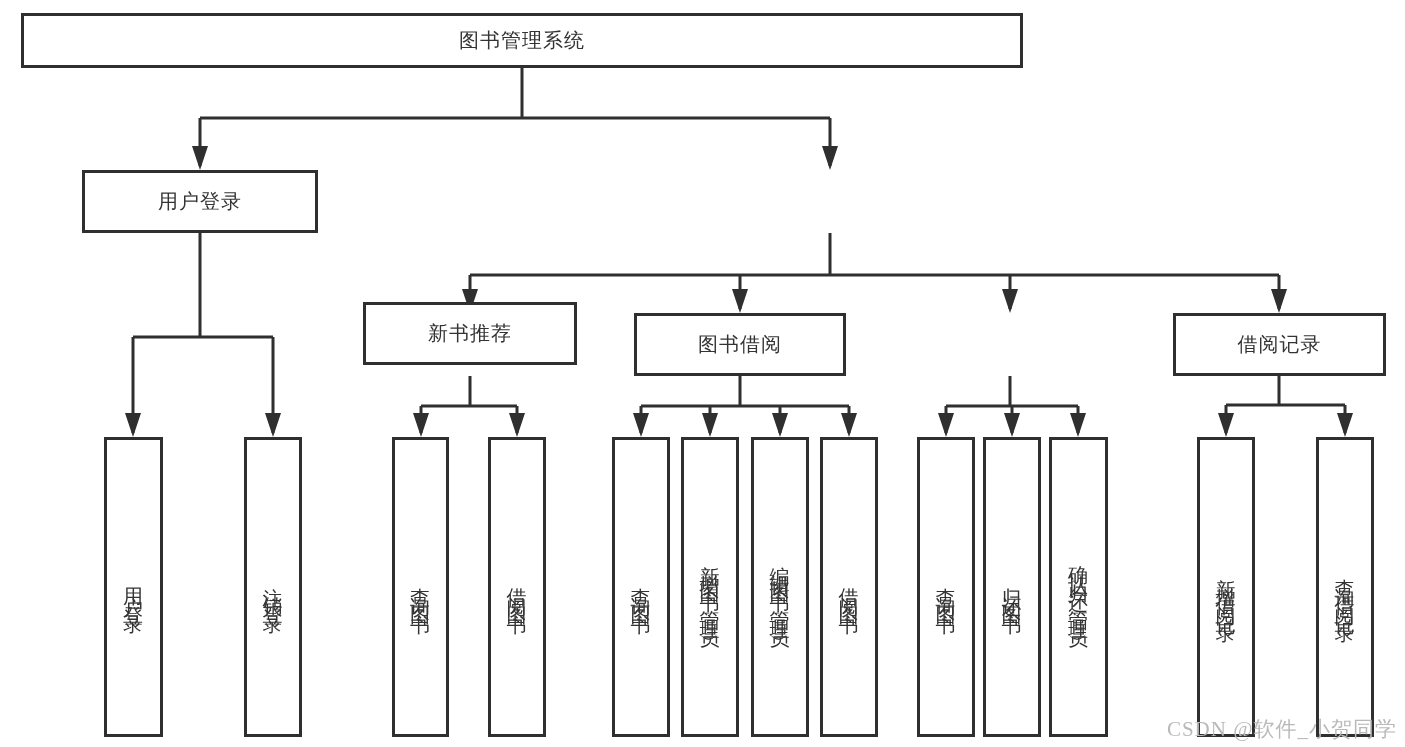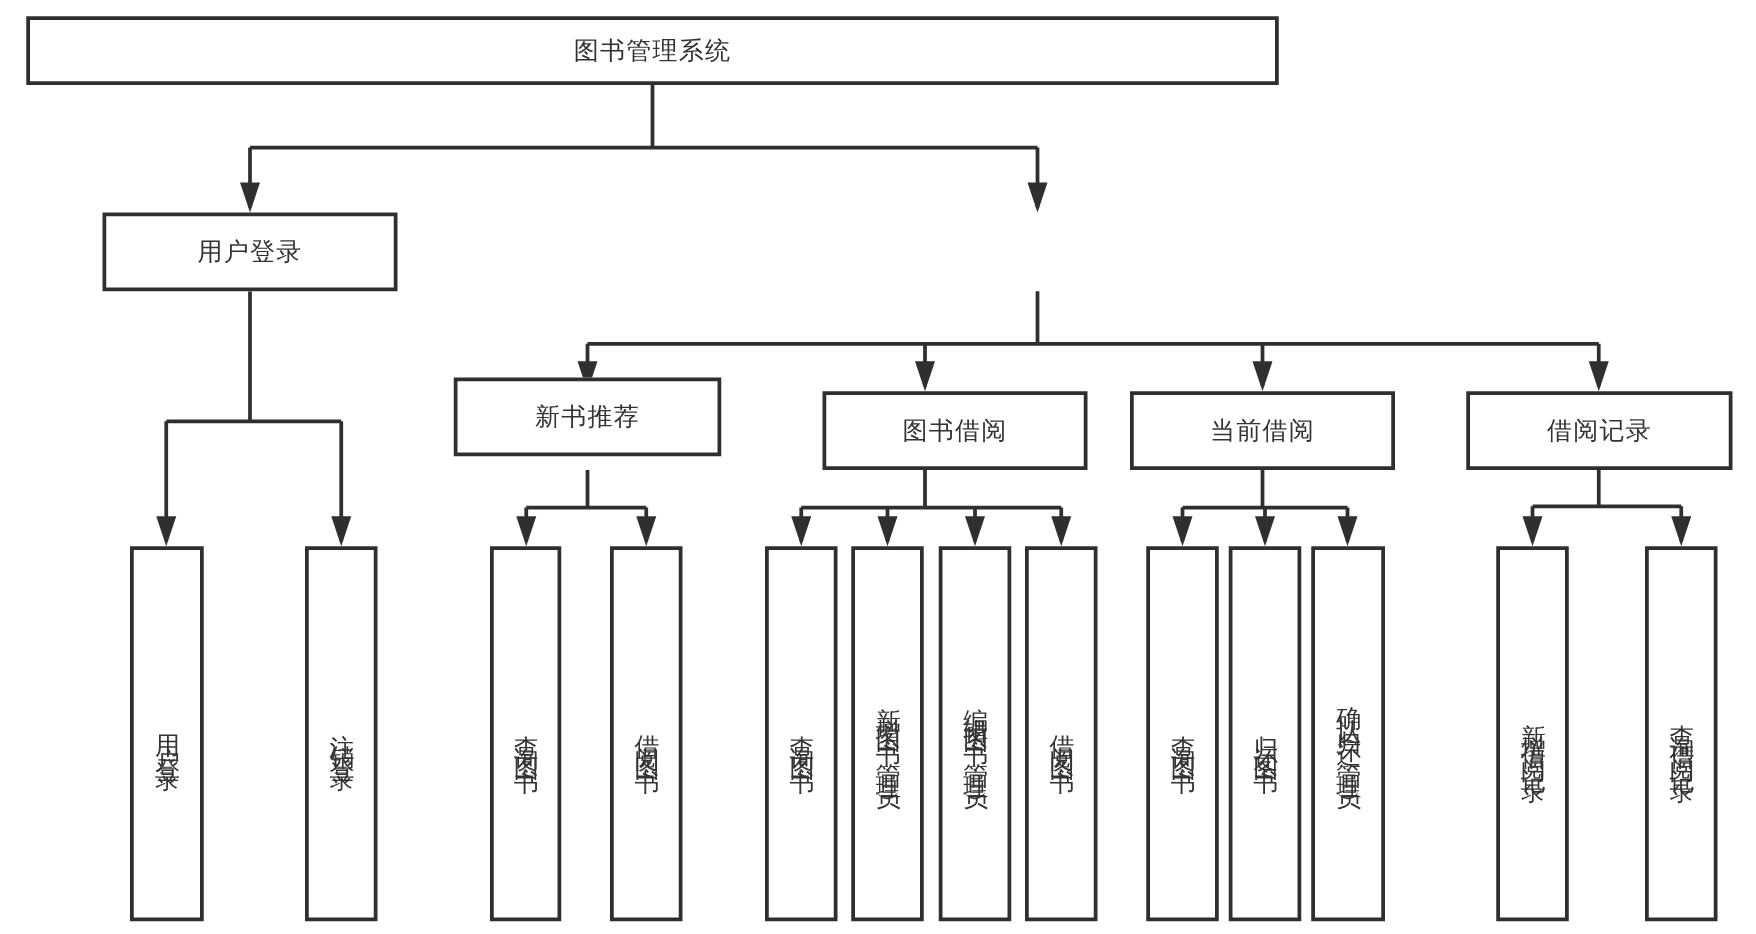--- a/index.html
+++ b/index.html
@@ -93,36 +93,36 @@
       <polygon points="1226,437 1218,413 1234,413"></polygon>
       <polygon points="1345,437 1337,413 1353,413"></polygon>
     </g>
   </svg>
 
   <div class="box" style="left:21px; top:13px; width:1002px; height:55px;">图书管理系统</div>
 
   <div class="box" style="left:82px; top:170px; width:236px; height:63px;">用户登录</div>
 
   <div class="box" style="left:363px; top:302px; width:214px; height:63px;">新书推荐</div>
-  <div class="box" style="left:634px; top:313px; width:212px; height:63px;margin-left:24px;">图书借阅</div>
-  <div class="box" style="left:904px; top:313px; width:212px; height:63px;">当前借阅</div>
+  <div class="box" style="left:634px; top:313px; width:212px; height:63px;">图书借阅</div>
   <div class="box" style="left:1173px; top:313px; width:213px; height:63px;">借阅记录</div>
 
   <div class="box vbox" style="left:104px; top:437px; width:59px; height:300px;">用户登录</div>
   <div class="box vbox" style="left:244px; top:437px; width:58px; height:300px;">注销登录</div>
 
   <div class="box vbox" style="left:392px; top:437px; width:57px; height:300px;">查询图书</div>
   <div class="box vbox" style="left:488px; top:437px; width:58px; height:300px;">借阅图书</div>
 
   <div class="box vbox" style="left:612px; top:437px; width:58px; height:300px;">查询图书</div>
   <div class="box vbox" style="left:681px; top:437px; width:58px; height:300px;">新增图书（管理员）</div>
   <div class="box vbox" style="left:751px; top:437px; width:58px; height:300px;">编辑图书（管理员）</div>
   <div class="box vbox" style="left:820px; top:437px; width:58px; height:300px;">借阅图书</div>
 
   <div class="box vbox" style="left:917px; top:437px; width:58px; height:300px;">查询图书</div>
   <div class="box vbox" style="left:983px; top:437px; width:58px; height:300px;">归还图书</div>
   <div class="box vbox" style="left:1049px; top:437px; width:59px; height:300px;">确认归还（管理员）</div>
 
   <div class="box vbox" style="left:1197px; top:437px; width:58px; height:300px;">新增借阅记录</div>
   <div class="box vbox" style="left:1316px; top:437px; width:58px; height:300px;">查询借阅记录</div>
 
+  <div class="watermark">CSDN @软件_小贺同学</div>
 
 </div>
 
 </body></html>

